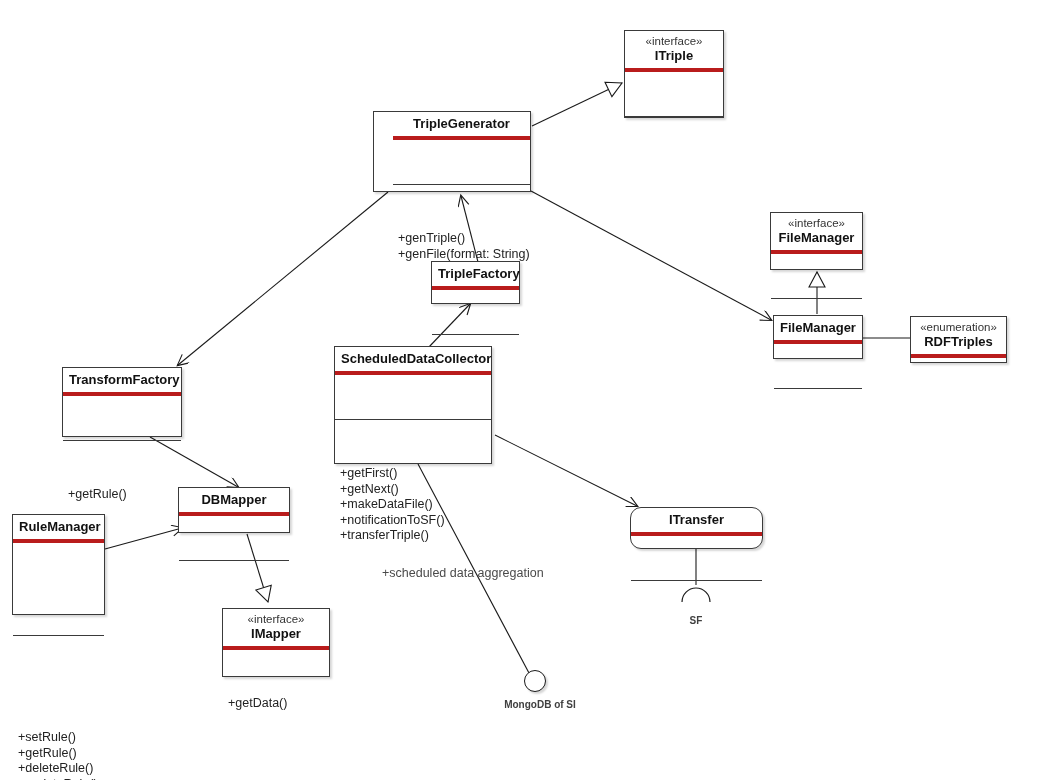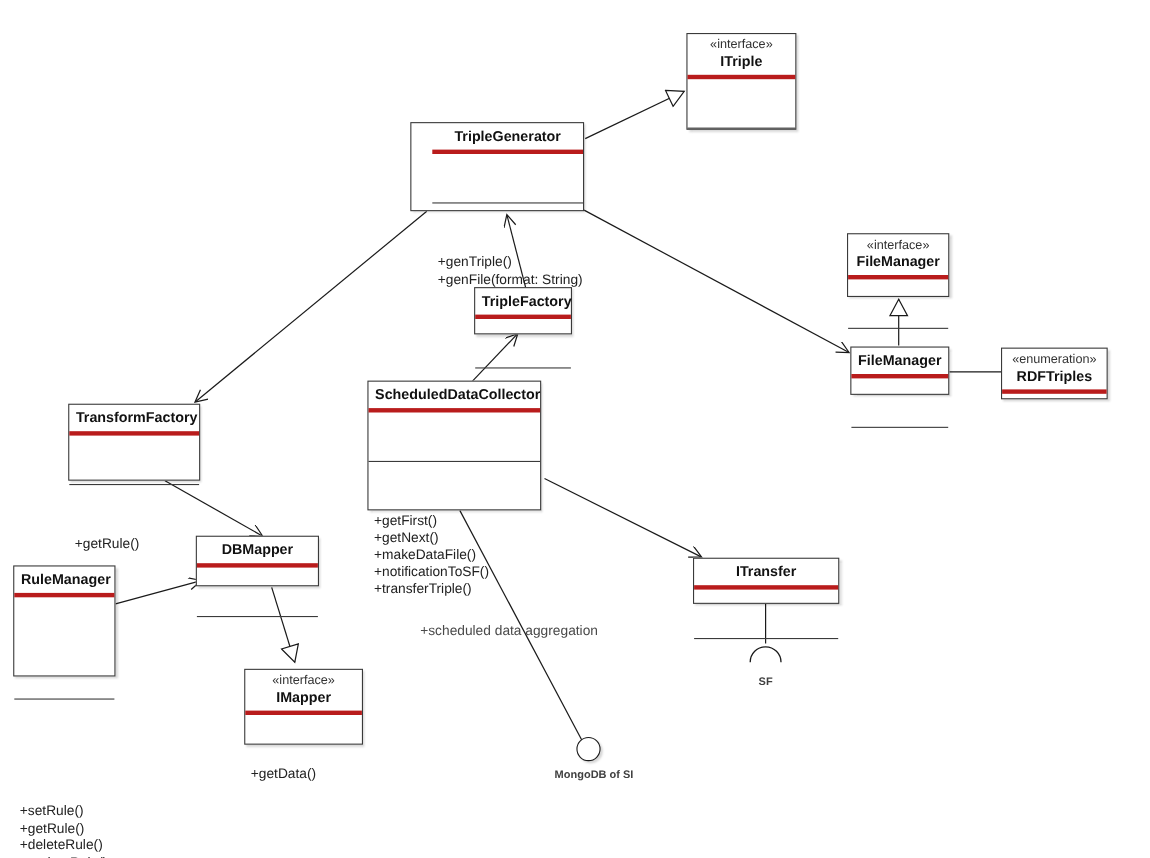--- a/index.html
+++ b/index.html
@@ -253,21 +253,21 @@
   <div class="uml-class flexbox" style="left:222px; top:608px; width:108px; height:69px;">
     <div class="uml-name">
       <span class="stereo">«interface»</span>
       <span>IMapper</span>
     </div>
     <div class="uml-compartment fill">
       <div class="member">+getData()</div>
     </div>
   </div>
 
-  <div class="uml-class flexbox" style="left:630px; top:507px; width:133px; height:42px;">
+  <div class="uml-class flexbox" style="left:630px; top:507px; width:133px; height:42px;border-radius:11px;">
     <div class="uml-name">
       <span>ITransfer</span>
     </div>
     <div class="uml-compartment empty"></div>
     <div class="uml-compartment fill"></div>
   </div>
 
   <div class="free-label" style="left:382px; top:566px;">+scheduled data aggregation</div>
 
   <div class="ball" style="left:524px; top:670px;"></div>

